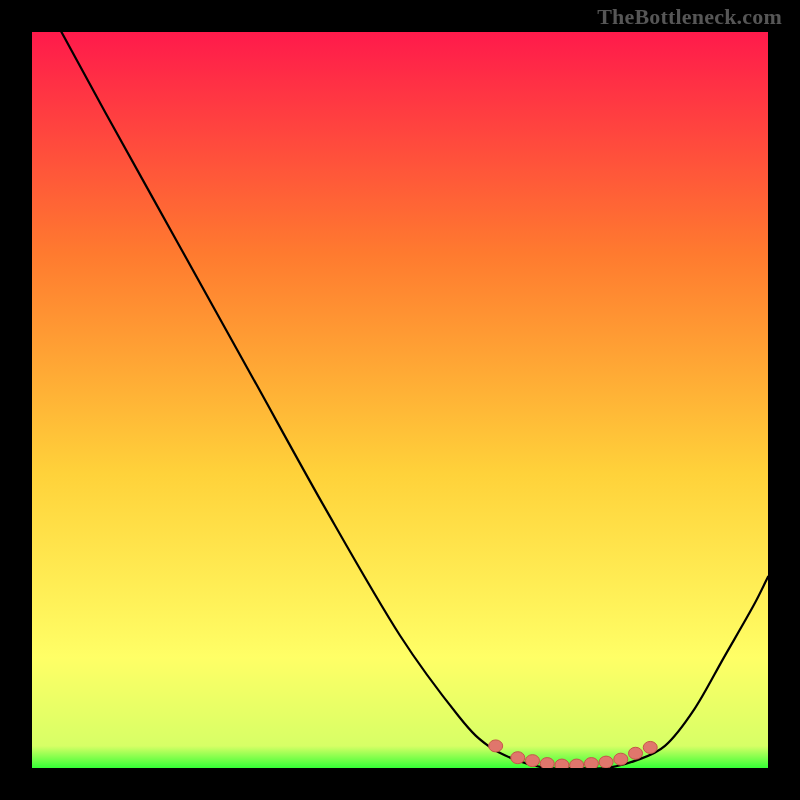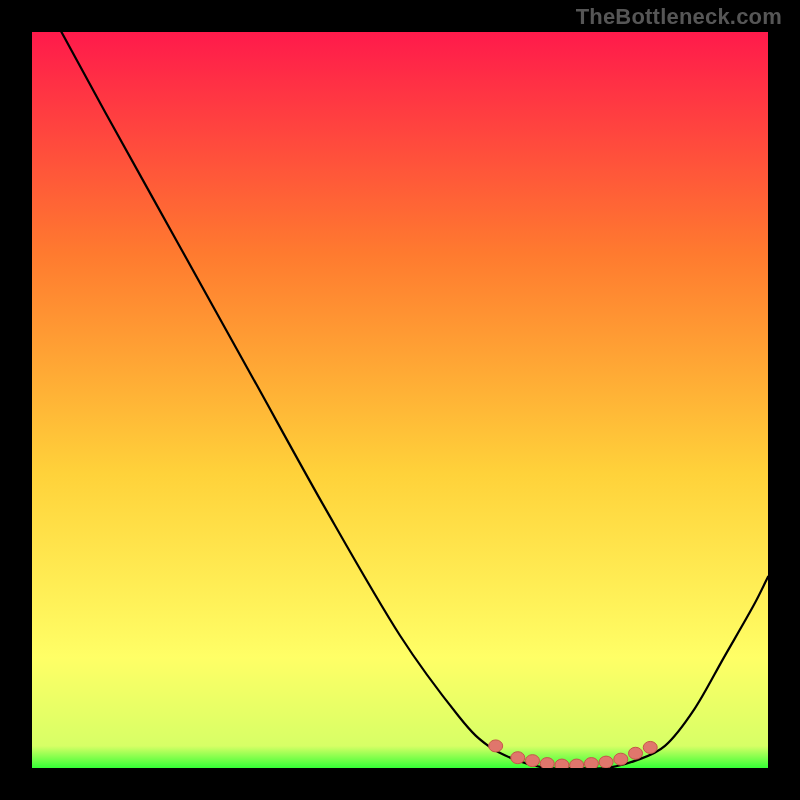--- a/index.html
+++ b/index.html
@@ -7,21 +7,21 @@
   .frame {
     position: absolute;
     left: 0; top: 0;
     width: 800px; height: 800px;
     background: #000;
   }
   .watermark {
     position: absolute;
     top: 4px;
     right: 18px;
-    font-family: Liberation Sans, sans-serif;
+    font-family: Liberation Serif, serif;
     font-size: 22px;
     font-weight: bold;
     color: #565656;
     letter-spacing: 0.2px;
   }
   .plot {
     position: absolute;
     left: 32px;
     top: 32px;
     width: 736px;

